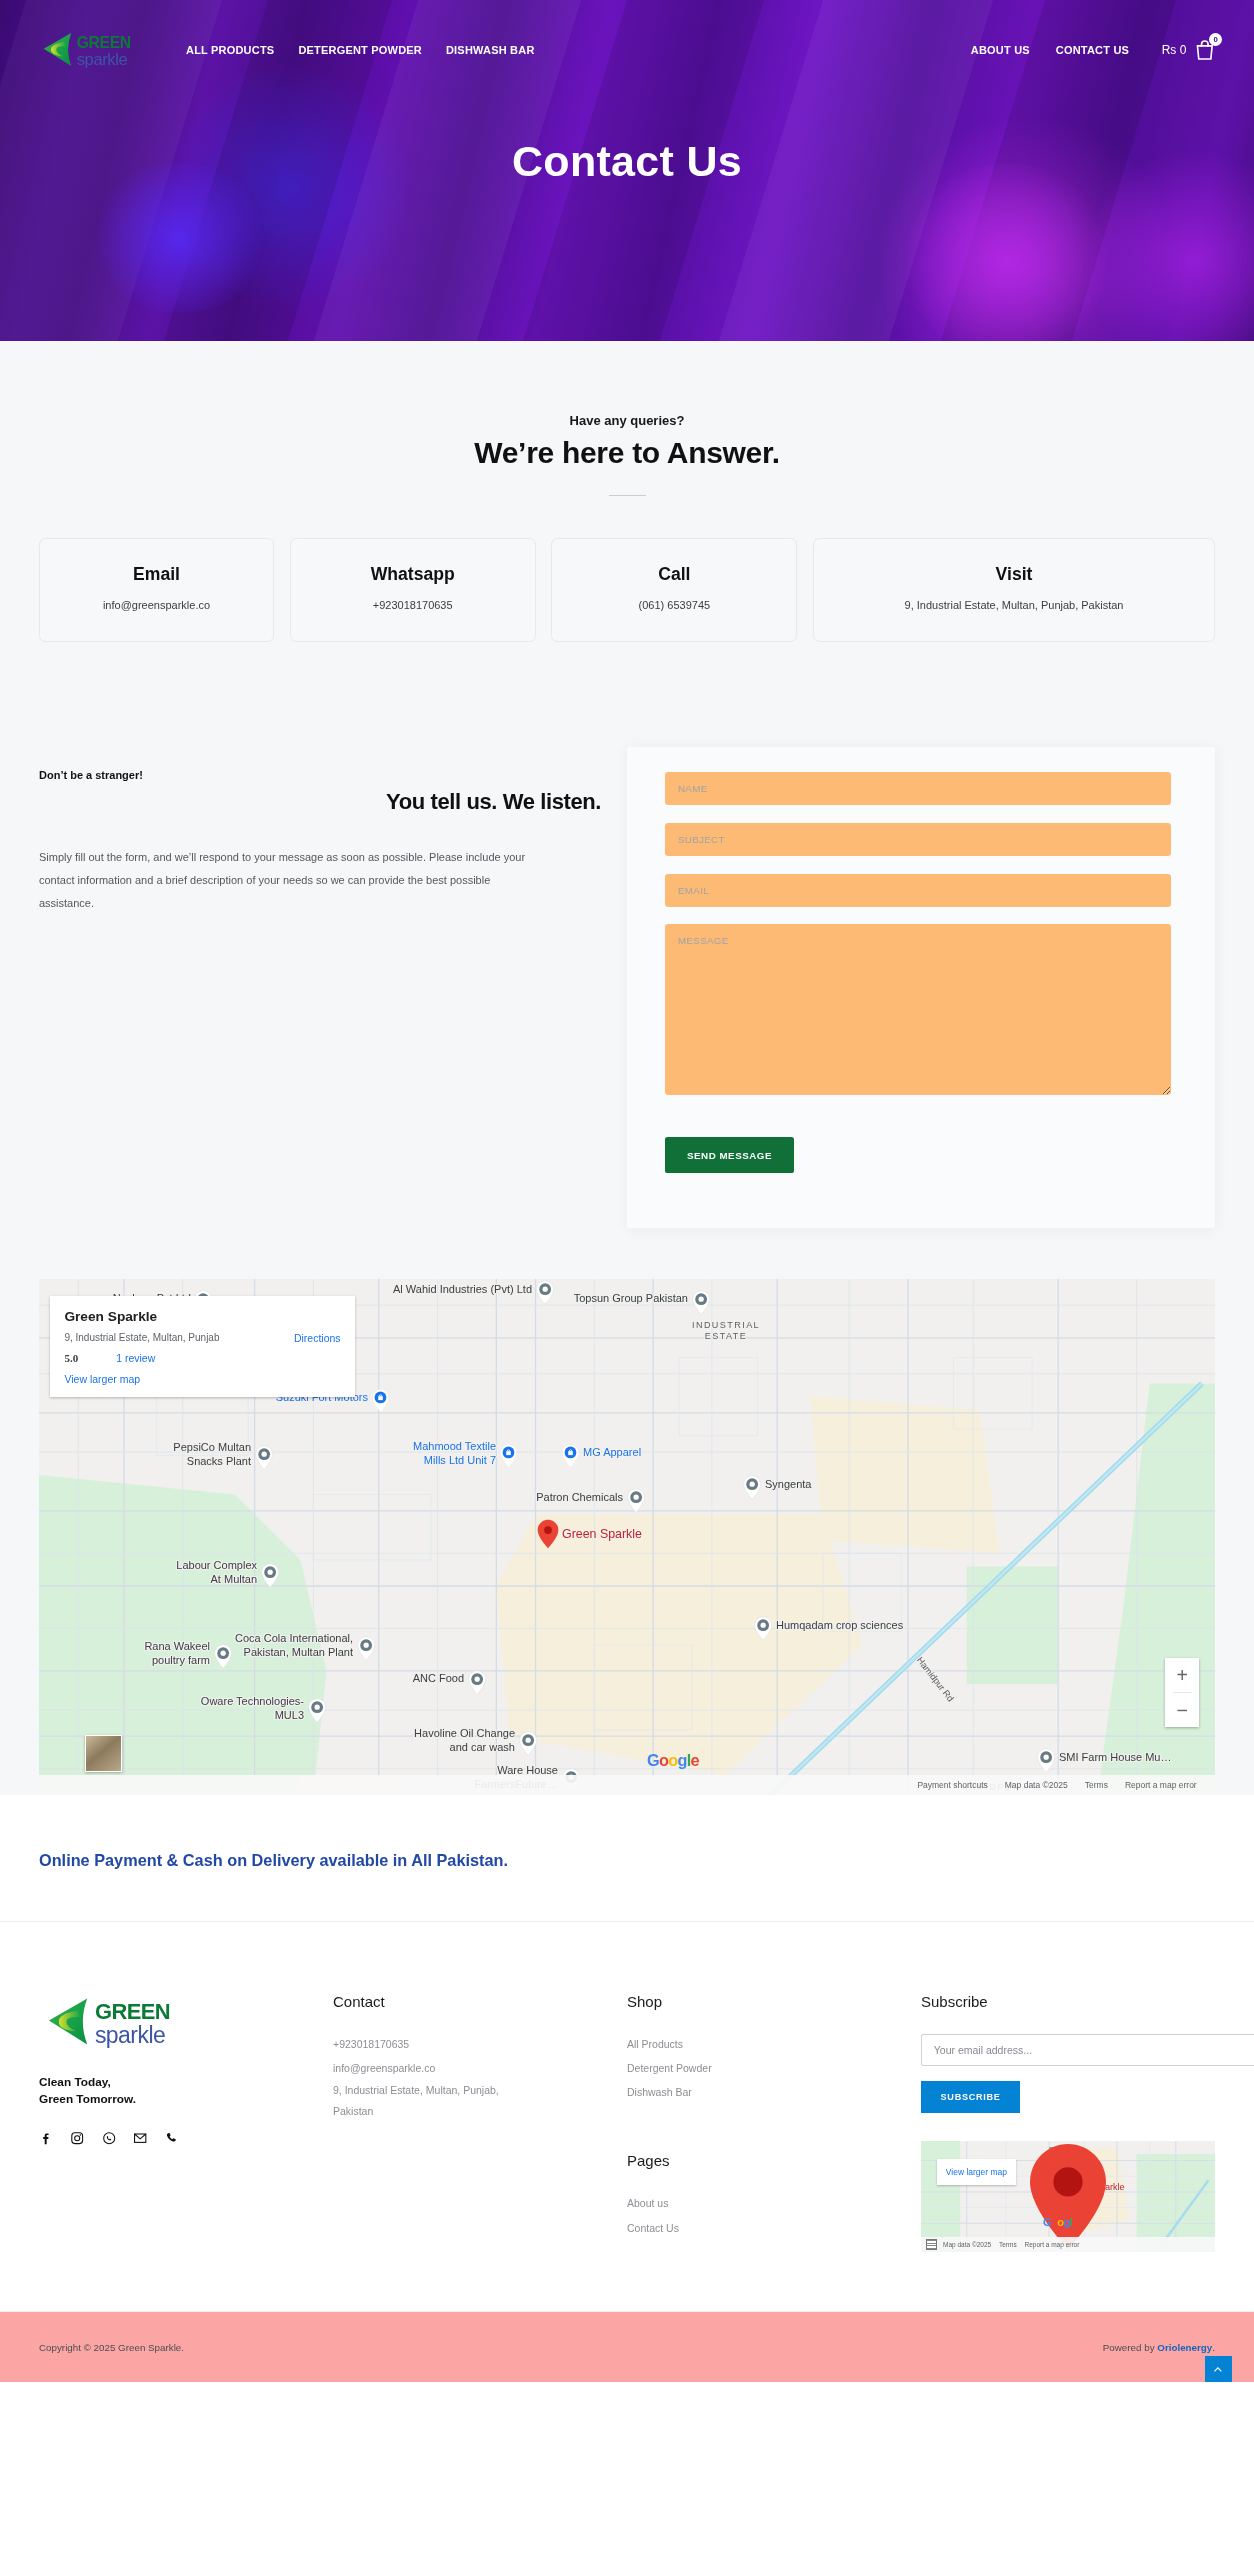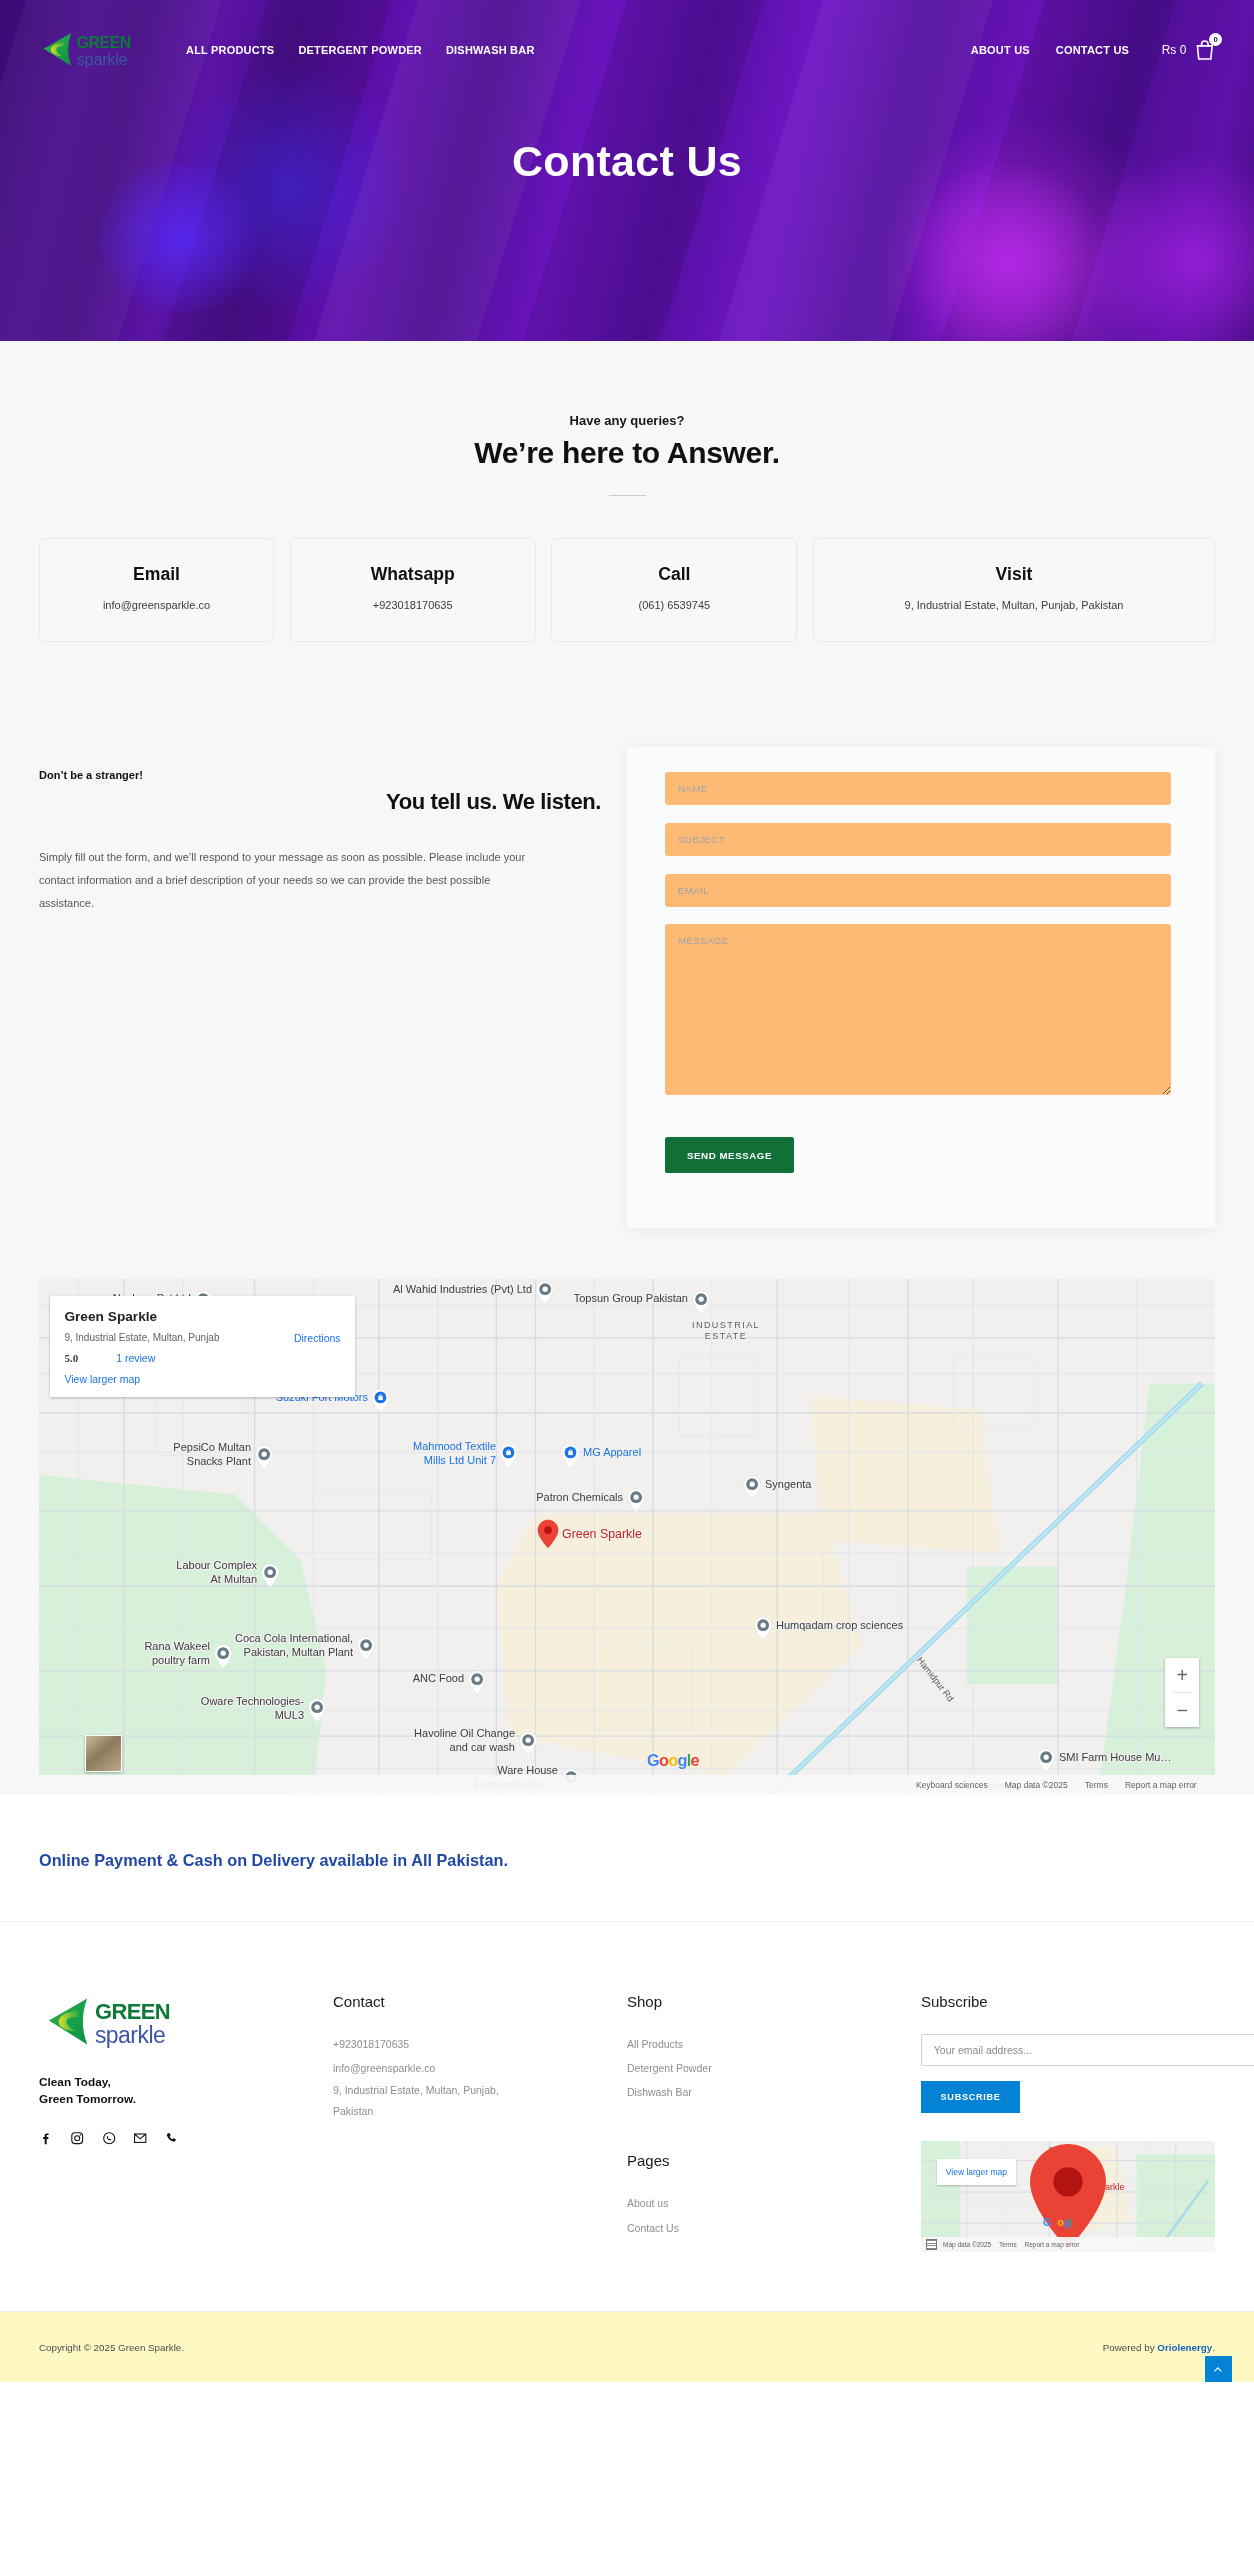--- a/index.html
+++ b/index.html
@@ -277,21 +277,21 @@
   }
   .mm-thumb {
     position: absolute; left: 5.2px; bottom: 2px; width: 10.5px; height: 10.5px;
     border: 0.7px solid #777; z-index: 21;
     background: repeating-linear-gradient(0deg,#888 0 1.3px,#fff 1.3px 2.6px);
   }
 
   
   .copybar {
     border-top: 0.7px solid #eceef1;
-    background: #fef9c3;
+    background: #fca5a5;
     display: flex; align-items: flex-start;
     padding: 30px 39px 29px;
     position: relative;
     gap: 40px;
   }
   .copy-left { font-size: 9.8px; color: #4a4d51; }
   .copy-right { margin-left: auto; font-size: 9.8px; color: #4a4d51; }
   .copy-right a { color: #1565c0; text-decoration: none; font-weight: 700; cursor: pointer; }
   .to-top {
     position: absolute; right: 22px; bottom: -1.3px;
@@ -657,21 +657,21 @@
         <span style="color:#4285f4">G</span><span style="color:#ea4335">o</span><span style="color:#fbbc05">o</span><span style="color:#4285f4">g</span><span style="color:#34a853">l</span><span style="color:#ea4335">e</span>
       </div>
 
       <div class="map-zoom">
         <div>+</div>
         <div class="sep"></div>
         <div>−</div>
       </div>
 
       <div class="map-bottom">
-        <span>Keyboard sciences</span>
+        <span>Payment shortcuts</span>
         <span>Map data ©2025</span>
         <span>Terms</span>
         <span>Report a map error</span>
       </div>
     </div>
   </div>
 
   <div class="pay-banner">
     <div class="pay-text">Online Payment &amp; Cash on Delivery available in All Pakistan.</div>
   </div>

